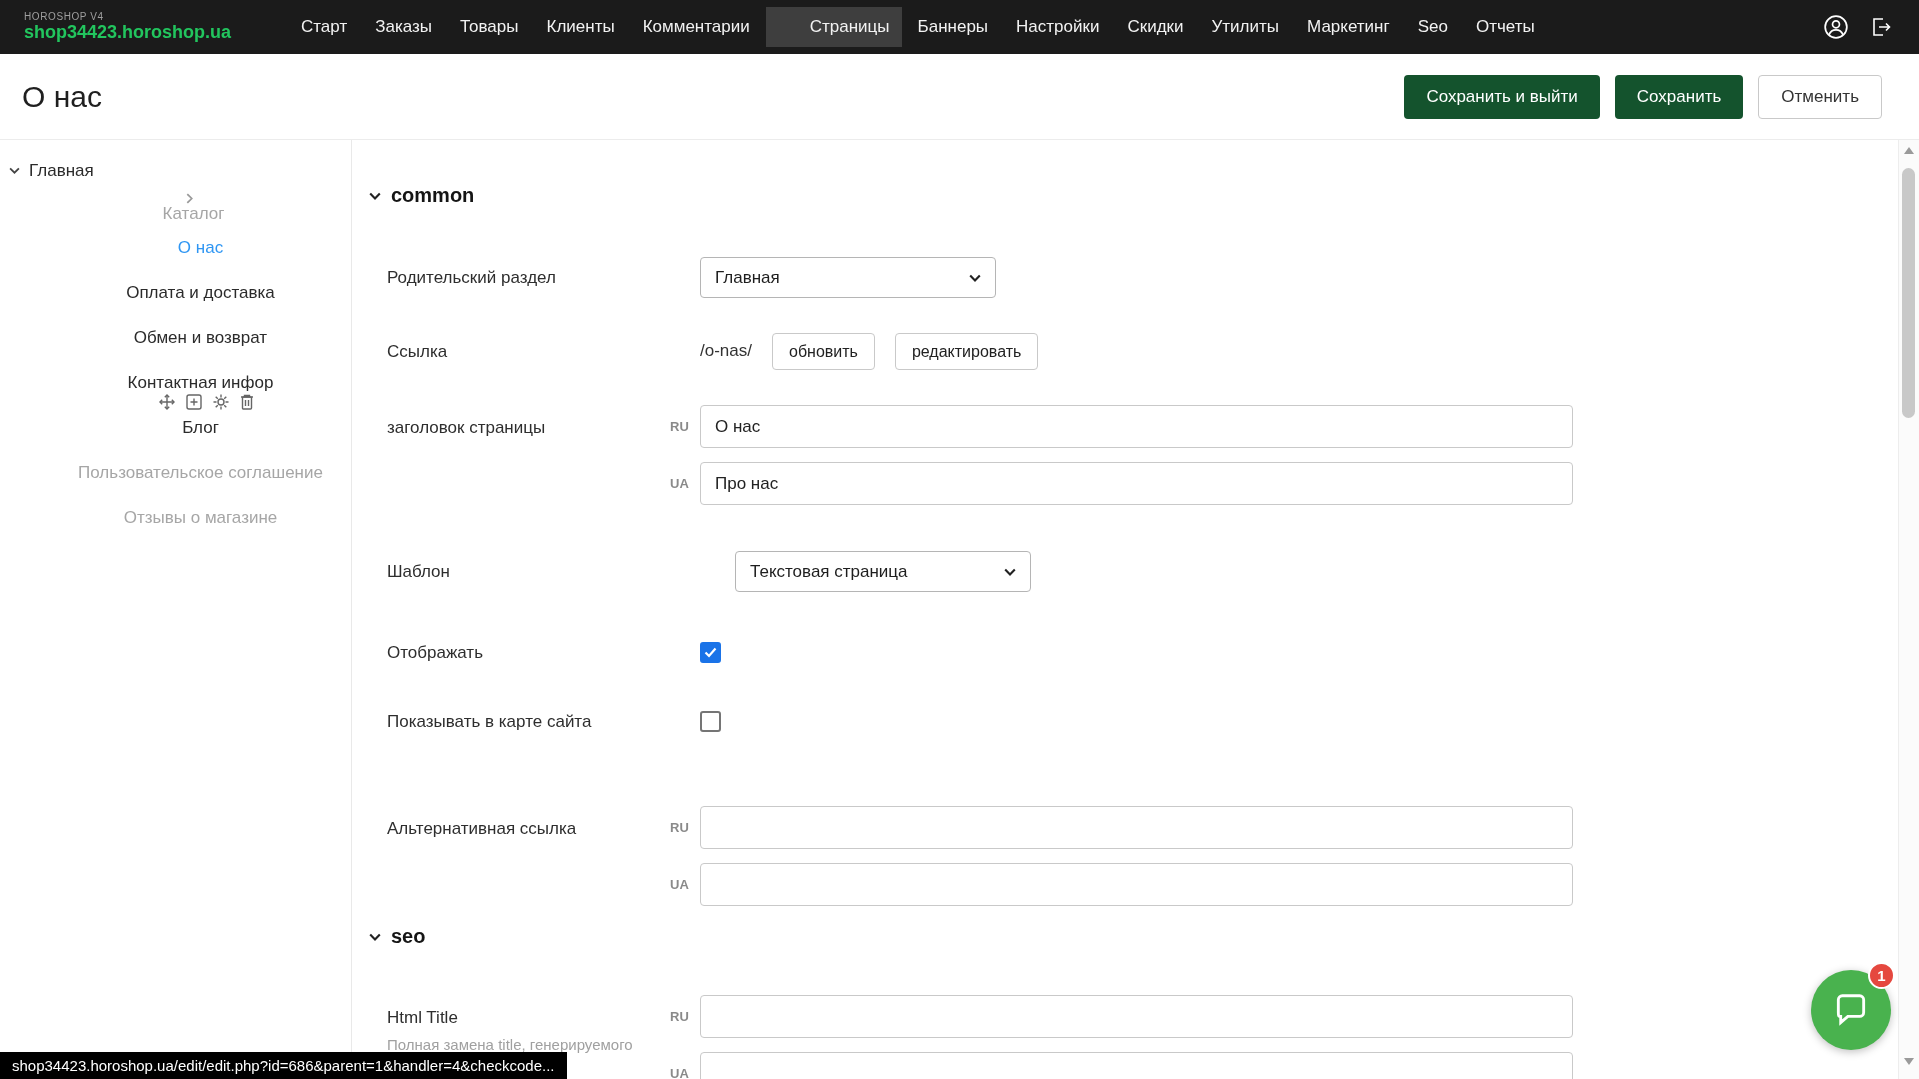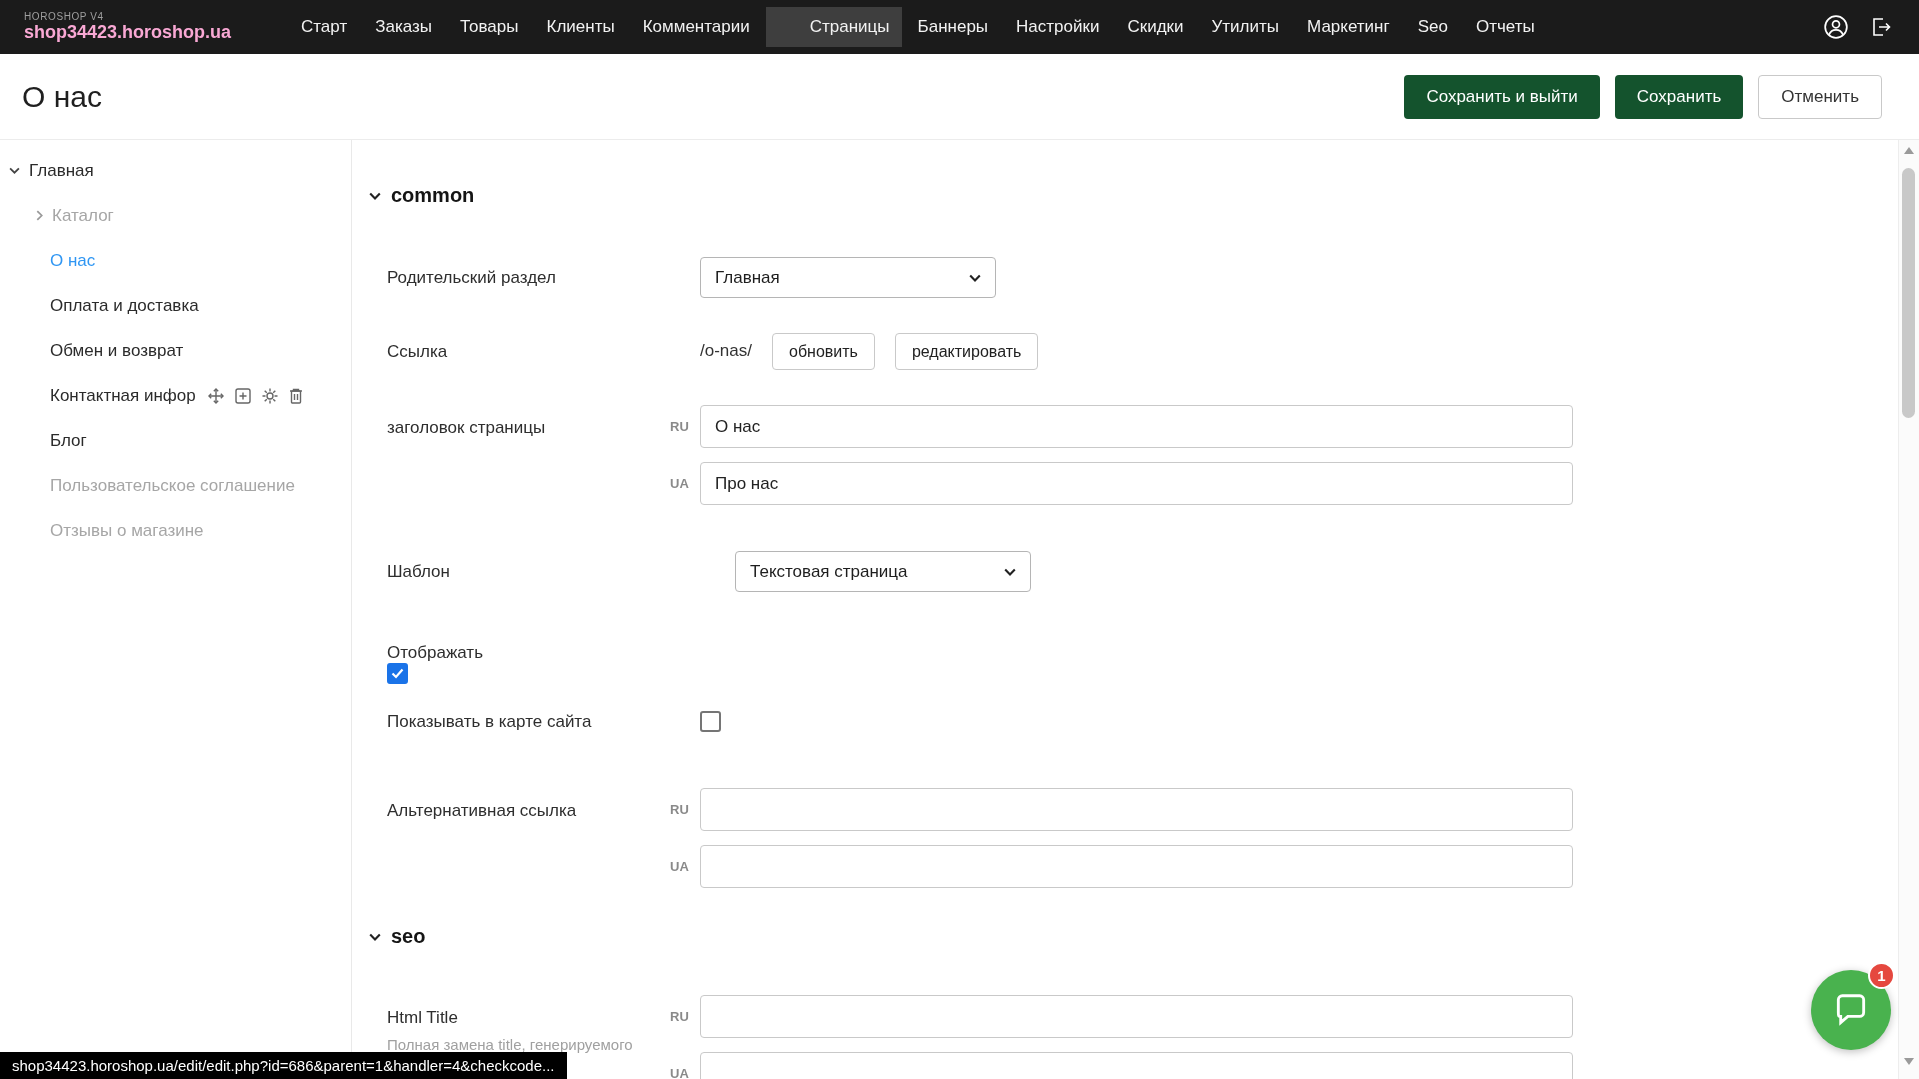--- a/index.html
+++ b/index.html
@@ -12,21 +12,21 @@
     color: #222;
   }
 
   
   .topnav {
     position:absolute; top:0; left:0; right:0; height:54px;
     background:#1b1b1b; display:flex; align-items:center; color:#fff;
   }
   .brand { margin-left:24px; width:235px; line-height:1.15; cursor:pointer; }
   .brand-small { font-size:10px; color:#9f9f9f; letter-spacing:.6px; }
-  .brand-main { font-size:18px; font-weight:bold; color:#f9a8d4; }
+  .brand-main { font-size:18px; font-weight:bold; color:#22c55e; }
   .nav-items { display:flex; align-items:center; gap:4px; margin-left:30px; }
   .nav-item { font-size:17px; padding:10px 12px; cursor:pointer; white-space:nowrap; color:#f2f2f2; }
   .nav-item.active { background:#3e3e3e;padding-left:44px; }
   .nav-right { margin-left:auto; display:flex; align-items:center; gap:20px; margin-right:26px; }
   .nav-icon { cursor:pointer; display:flex; align-items:center; }
 
   
   .header {
     position:absolute; top:54px; left:0; right:0; height:86px;
     background:#fff; border-bottom:1px solid #ececec;
@@ -42,21 +42,21 @@
 
   
   .sidebar {
     position:absolute; top:140px; left:0; width:352px; bottom:0;
     border-right:1px solid #e9e9e9; background:#fff; padding-top:8px;
   }
   .tree-item { height:45px; display:flex; align-items:center; font-size:17px;
                color:#2b2b2b; cursor:pointer; white-space:nowrap; }
   .tree-item .chev { display:flex; align-items:center; margin-right:9px; }
   .ti-root { padding-left:9px; }
-  .ti-child { padding-left:50px; }
+  .ti-child { padding-left:50px;flex-direction:column; }
   .ti-child.has-chev { padding-left:36px; }
   .muted { color:#a6a6a6; }
   .selected { color:#2f96f3; }
   .row-actions { display:flex; align-items:center; gap:9px; margin-left:11px; }
   .row-actions .act { display:flex; align-items:center; cursor:pointer; }
 
   
   .main { position:absolute; top:140px; left:352px; right:21px; bottom:0; overflow:hidden; background:#fff; }
   .section-head { position:absolute; left:17px; display:flex; align-items:center; gap:10px;
                   font-weight:bold; font-size:20px; color:#151515; cursor:pointer; }
@@ -267,37 +267,37 @@
   <div class="frow" style="top:411px;gap:35px;">
     <div class="flabel" style="padding-top:10px;">Шаблон</div>
     <div class="select">
       <span>Текстовая страница</span>
       <svg width="12" height="8" viewBox="0 0 10 6">
           <path d="M1 1l4 4 4-4" fill="none" stroke="#222" stroke-width="1.8"></path>
         </svg>
     </div>
   </div>
 
-  <div class="frow" style="top:502px;flex-direction:column;">
+  <div class="frow" style="top:502px;">
     <div class="flabel">Отображать</div>
     <div class="checkbox" data-checked="true">
       <svg class="check" width="13" height="11" viewBox="0 0 13 11">
         <path d="M1.5 5.5l3.5 3.5L11.5 1.5" fill="none" stroke="#fff" stroke-width="2.2"></path>
       </svg>
     </div>
   </div>
 
   <div class="frow" style="top:571px;">
     <div class="flabel">Показывать в карте сайта</div>
     <div class="checkbox" data-checked="false">
       
     </div>
   </div>
 
-  <div class="frow" style="top:648px;">
+  <div class="frow" style="top:666px;">
     <div class="flabel" style="padding-top:12px;">Альтернативная ссылка</div>
     <div class="field">
       <div class="lang-row">
         <span class="lang">RU</span>
         <input class="text-input" type="text" value="" style="">
       </div>
       <div class="lang-row">
         <span class="lang">UA</span>
         <input class="text-input" type="text" value="" style="">
       </div>

